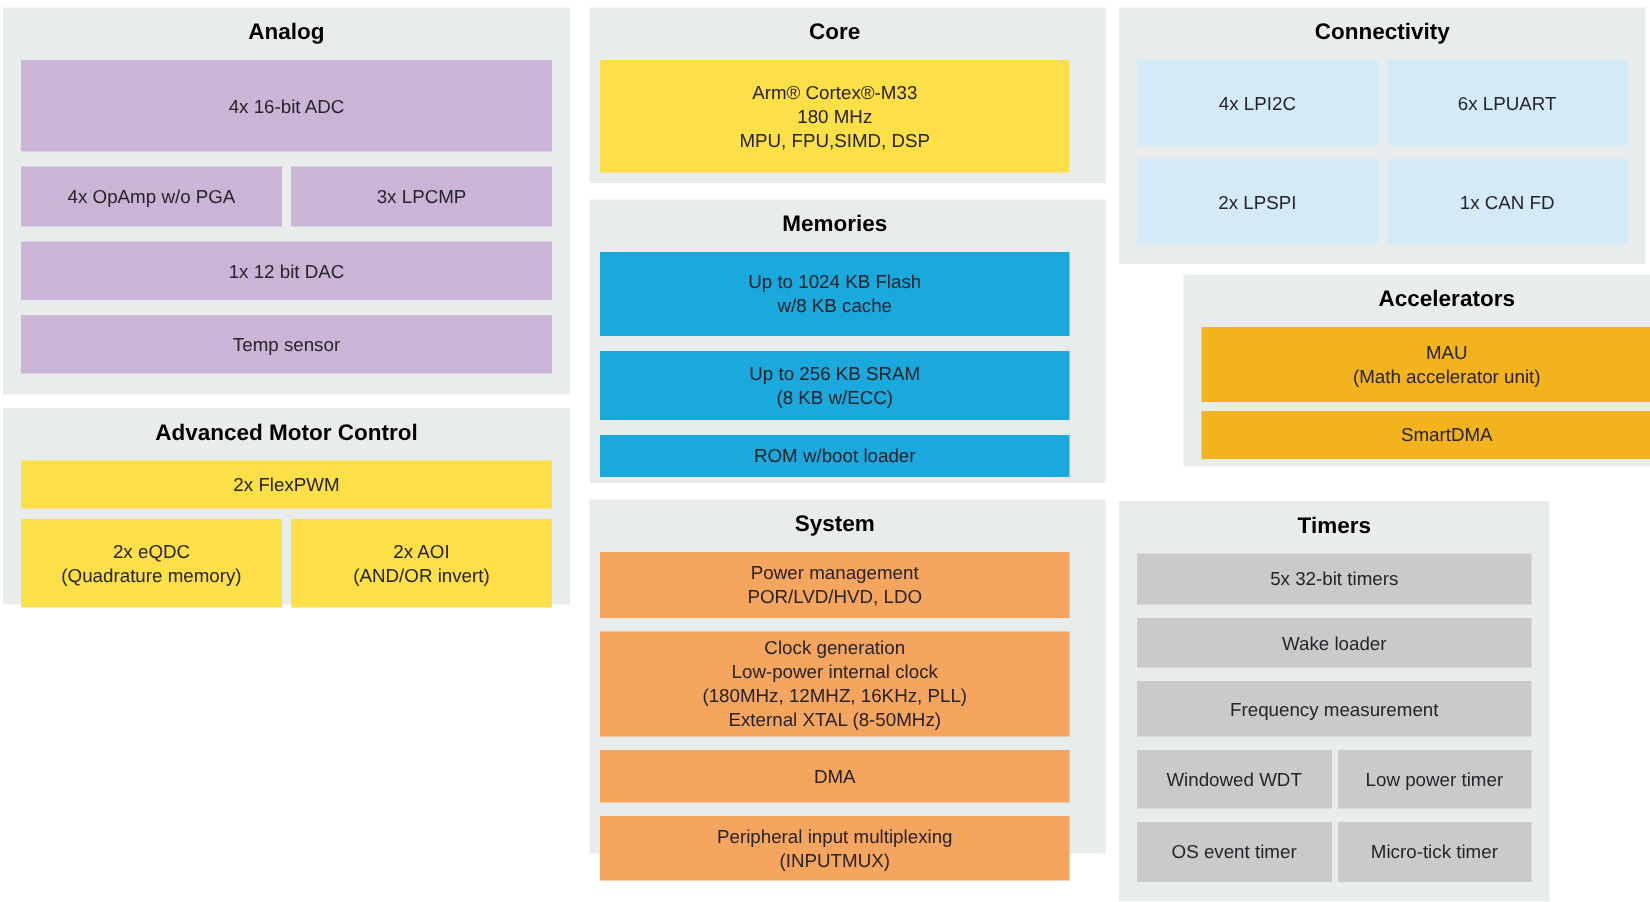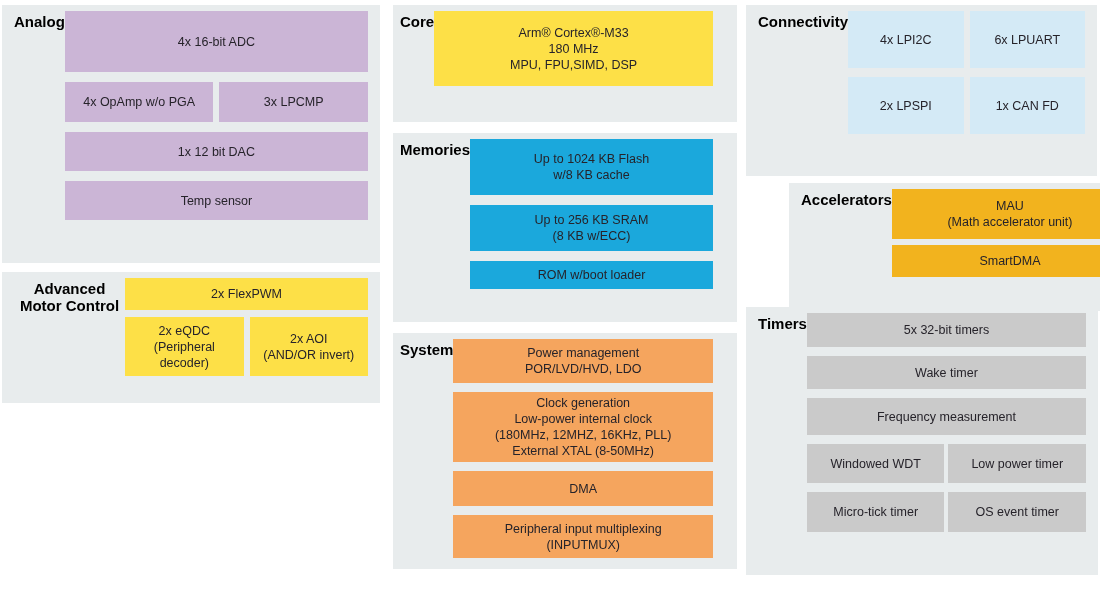--- a/index.html
+++ b/index.html
@@ -14,20 +14,21 @@
     height: 601px;
     background: #ffffff;
     overflow: hidden;
   }
   .panel {
     position: absolute;
     background: #e8eced;
     box-sizing: border-box;
     padding: 6px 12px 8px 12px;
     display: flex;
+    flex-direction: column;
   }
   .panel.mid { padding-left: 7px; padding-right: 24px; }
   .panel-title {
     margin: 2px 0 10px 0;
     font-size: 15px;
     font-weight: bold;
     color: #000000;
     text-align: center;
     line-height: 17px;
   }
@@ -66,21 +67,21 @@
   .c-gray   { background: #cacaca; }
   
   #p-analog        { left: 2px;   top: 5px;   width: 378px; height: 258px; }
   #p-motor         { left: 2px;   top: 272px; width: 378px; height: 131px; }
   #p-security      { left: 2px;   top: 417px; width: 378px; height: 176px; }
   #p-core          { left: 393px; top: 5px;   width: 344px; height: 117px; }
   #p-memories      { left: 393px; top: 133px; width: 344px; height: 189px; }
   #p-system        { left: 393px; top: 333px; width: 344px; height: 236px; }
   #p-connectivity  { left: 746px; top: 5px;   width: 351px; height: 171px; }
   #p-accelerators  { left: 789px; top: 183px; width: 351px; height: 128px; }
-  #p-timers        { left: 746px; top: 307px; width: 352px; height: 268px; }
+  #p-timers        { left: 746px; top: 334px; width: 287px; height: 268px; }
 </style>
 </head>
 <body>
 
 <div class="canvas">
 
   <section class="panel" id="p-analog">
     <h2 class="panel-title">Analog</h2>
     <div class="blocks g10">
       <div class="block c-lav" style="min-height:61px">4x 16-bit ADC</div>
@@ -92,21 +93,21 @@
       <div class="block c-lav" style="min-height:39px">Temp sensor</div>
     </div>
   </section>
 
   <section class="panel" id="p-motor">
     <h2 class="panel-title">Advanced Motor Control</h2>
     <div class="blocks g7">
       <div class="block c-green" style="min-height:32px">2x FlexPWM</div>
       <div class="row">
         <div class="block c-green" style="min-height:59px">2x eQDC
-(Peripheral decoder)</div>
+(Quadrature memory)</div>
         <div class="block c-green" style="min-height:59px">2x AOI
 (AND/OR invert)</div>
       </div>
     </div>
   </section>
 
 
   <section class="panel mid" id="p-core">
     <h2 class="panel-title">Core</h2>
     <div class="blocks">
@@ -162,26 +163,26 @@
       <div class="block c-amber" style="min-height:50px">MAU
 (Math accelerator unit)</div>
       <div class="block c-amber" style="min-height:32px">SmartDMA</div>
     </div>
   </section>
 
   <section class="panel" id="p-timers">
     <h2 class="panel-title">Timers</h2>
     <div class="blocks">
       <div class="block c-gray" style="min-height:34px">5x 32-bit timers</div>
-      <div class="block c-gray" style="min-height:33px">Wake timer</div>
+      <div class="block c-gray" style="min-height:33px">Wake loader</div>
       <div class="block c-gray" style="min-height:37px">Frequency measurement</div>
       <div class="row g8">
         <div class="block c-gray" style="min-height:39px">Windowed WDT</div>
         <div class="block c-gray" style="min-height:39px">Low power timer</div>
       </div>
       <div class="row g8">
+        <div class="block c-gray" style="min-height:40px">OS event timer</div>
         <div class="block c-gray" style="min-height:40px">Micro-tick timer</div>
-        <div class="block c-gray" style="min-height:40px">OS event timer</div>
       </div>
     </div>
   </section>
 
 </div>
 
 </body></html>

